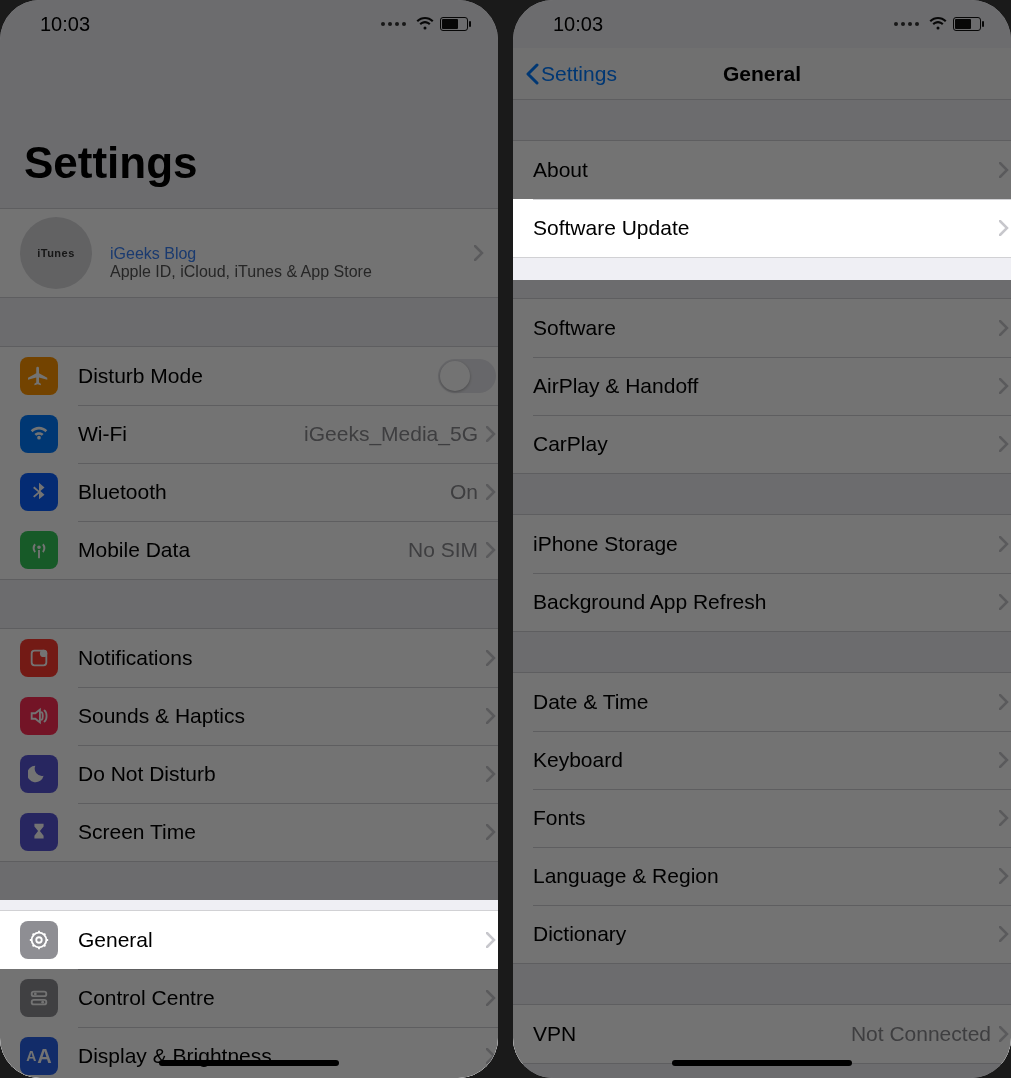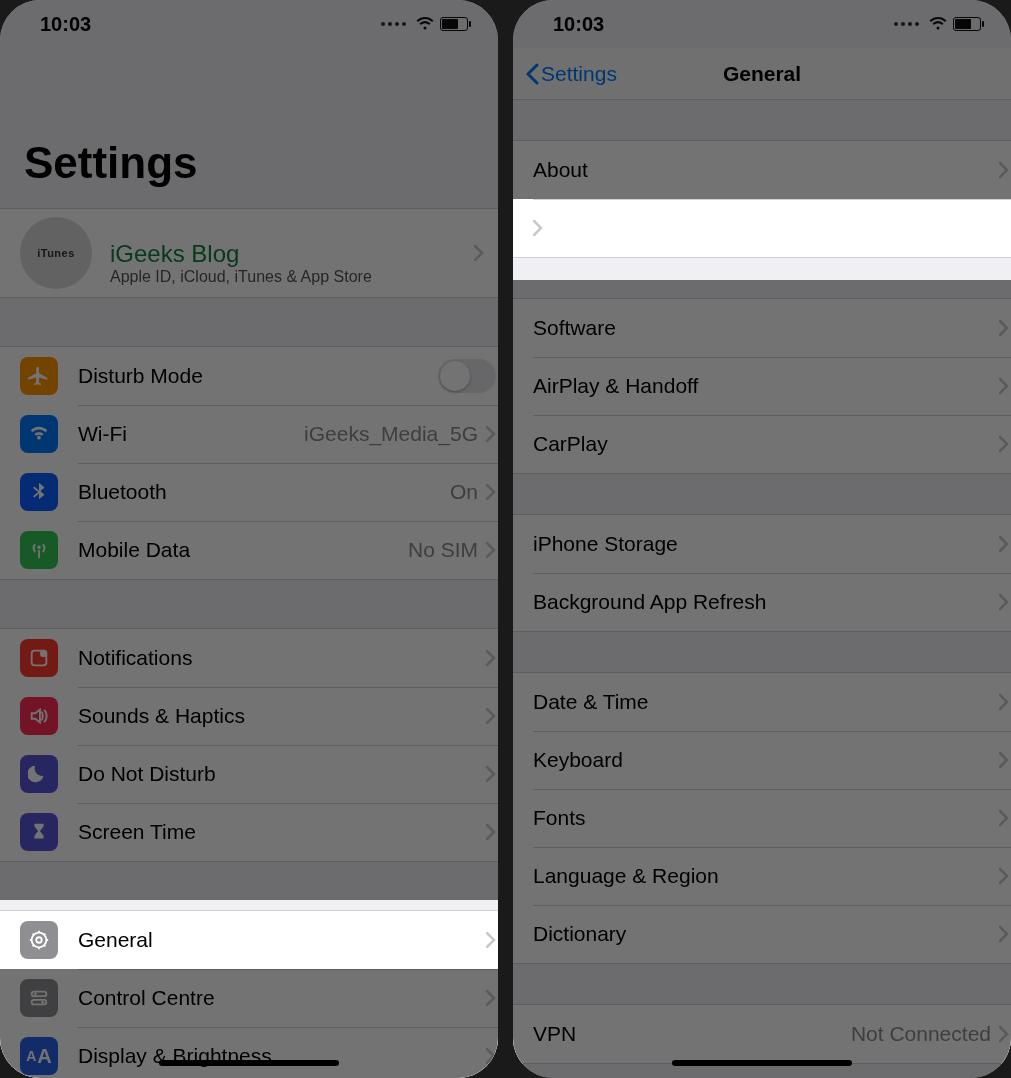--- a/index.html
+++ b/index.html
@@ -6,21 +6,21 @@
   html, body { background: #1a1a1a; font-family: -apple-system, "Helvetica Neue", Arial, sans-serif; }
   .stage { width: 1011px; height: 1078px; position: relative; background: #1a1a1a; display: flex; }
   .phone { width: 498px; height: 1078px; background: #efeff4; position: relative; overflow: hidden; border-radius: 40px; }
   .phone-left { margin-right: 15px; }
 
   
   .dim::after {
     content:""; position:absolute; inset:0; background: rgba(0,0,0,0.55); pointer-events:none;
   }
 
-  .statusbar { height: 48px; display:flex; align-items:center; justify-content:space-between; padding: 0 30px 0 40px; font-size: 20px; font-weight: 700; position: relative; }
+  .statusbar { height: 48px; display:flex; align-items:center; justify-content:space-between; padding: 0 30px 0 40px; font-size: 20px; font-weight: 400; position: relative; }
   .status-icons { display:flex; align-items:center; gap:6px; }
   .dots { display:flex; gap:3px; margin-right:4px;}
   .dots span { width:4px;height:4px;border-radius:50%;background:#333;display:inline-block;}
   .batt { width:28px;height:14px;border:1.5px solid #111;border-radius:3px;position:relative;}
   .batt::after{content:"";position:absolute;right:-4px;top:3px;width:2px;height:6px;background:#111;border-radius:1px;}
   .batt .fill{position:absolute;left:1px;top:1px;bottom:1px;width:60%;background:#111;border-radius:1px;}
 
   .title-large { font-size: 44px; font-weight: 800; padding: 90px 24px 20px 24px; background:#efeff4;}
   
   .section { background:#fff; border-top:1px solid #d1d1d4; border-bottom:1px solid #d1d1d4; }
@@ -32,21 +32,21 @@
   .row.noicon + .row.noicon::before,
   .row.noicon::before { left:20px; }
   .row .icon { width:38px; height:38px; border-radius:8px; flex-shrink:0; margin-right:20px; display:flex; align-items:center; justify-content:center; color:#fff; }
   .row .label { font-size: 21px; flex:1; color:#000;}
   .row .value { font-size: 21px; color:#8a8a8e; margin-right:8px;}
   .chev { flex-shrink:0; }
   .chev svg { display:block; }
 
   .account-row { height:88px; display:flex; align-items:center; padding:0 14px 0 20px; background:#fff;}
   .avatar { width:72px;height:72px;border-radius:50%;background:#d9d9dc;display:flex;align-items:center;justify-content:center;font-size:11px;font-weight:700;letter-spacing:.5px;color:#333; margin-right:18px;}
-  .acc-text .n{font-size:24px;color:#15803d;margin-top:19px;}
+  .acc-text .n{font-size:16px;color:#3b82f6;margin-top:19px;}
   .acc-text .s{font-size:16px;color:#555;margin-top:0;}
 
   .switch { width:58px;height:34px;border-radius:17px;background:#e5e5ea;position:relative;}
   .switch .knob{position:absolute;left:2px;top:2px;width:30px;height:30px;border-radius:50%;background:#fff;box-shadow:0 1px 3px rgba(0,0,0,.3);}
 
   
   .bg-orange{background:#ff9500;} .bg-blue{background:#007aff;} .bg-btblue{background:#0a60ff;}
   .bg-green{background:#34c759;} .bg-red{background:#ff3b30;} .bg-pink{background:#ff2d55;}
   .bg-purple{background:#5856d6;} .bg-gray{background:#8e8e93;} .bg-dkblue{background:#2862e9;}
 
@@ -309,20 +309,21 @@
     <div class="section">
       <div class="row noicon">
         <span class="label">About</span>
         <span class="chev">
             <svg width="10" height="16">
               <path d="M1 1l7 7-7 7" stroke="#c7c7cc" stroke-width="2.5" fill="none" stroke-linecap="round"></path>
             </svg>
           </span>
       </div>
       <div class="row noicon highlight">
+        <span class="label">Software Update</span>
         <span class="chev">
             <svg width="10" height="16">
               <path d="M1 1l7 7-7 7" stroke="#c7c7cc" stroke-width="2.5" fill="none" stroke-linecap="round"></path>
             </svg>
           </span>
       </div>
     </div>
 
     <div class="gap"></div>
 

